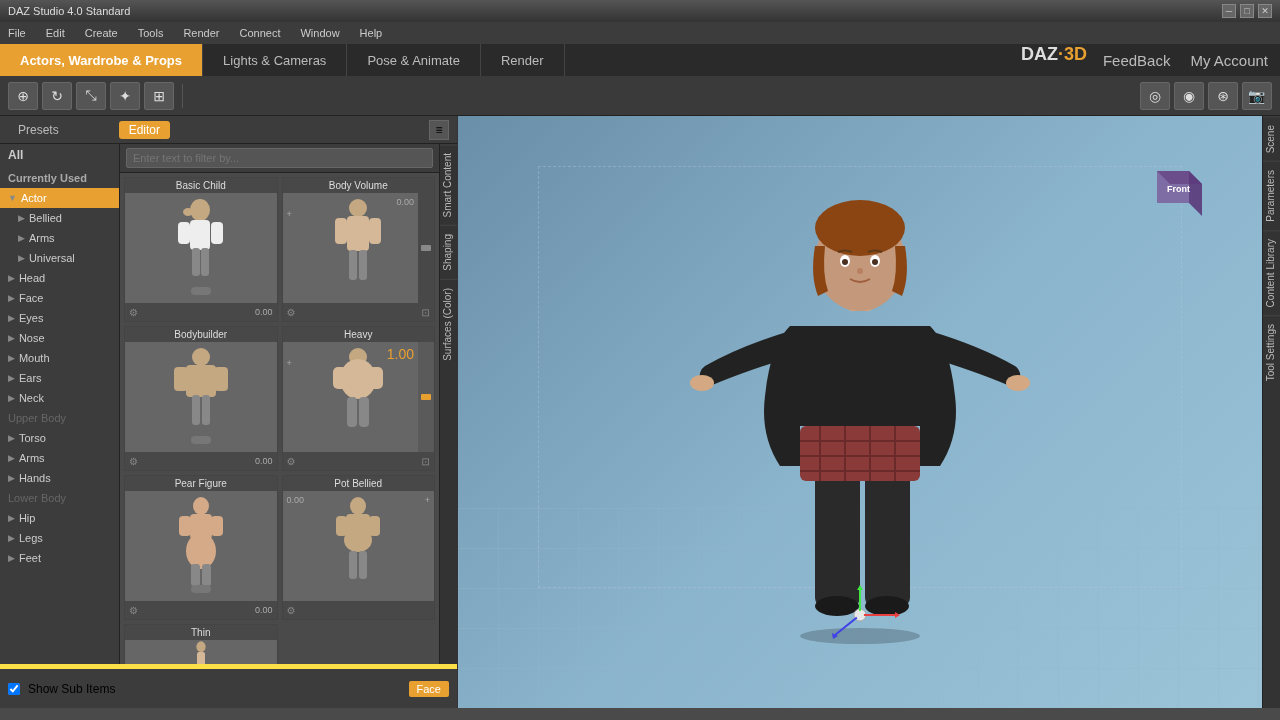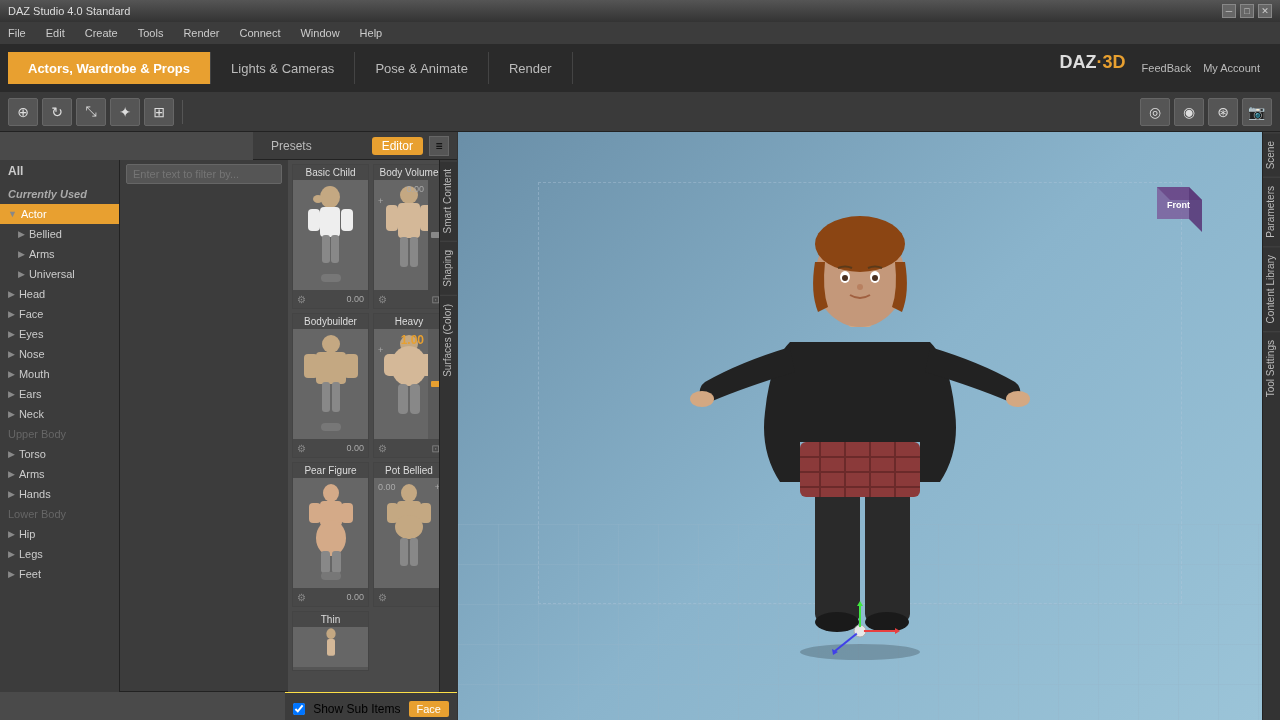--- a/index.html
+++ b/index.html
@@ -30,25 +30,25 @@
       align-items: center;
       padding: 0 4px;
       gap: 12px;
       color: #ccc;
       font-size: 11px;
     }
     #menubar span { cursor: pointer; padding: 2px 4px; }
 
     
     #navtabs {
-      height: 48px;
+      height: 32px;
       background: #2a2a2a;
       display: flex;
       align-items: stretch;
-      padding: 8px;
+      padding: 0;
     }
     .nav-tab {
       padding: 0 20px;
       display: flex;
       align-items: center;
       color: #bbb;
       font-size: 13px;
       cursor: pointer;
       border-right: 1px solid #444;
     }
@@ -63,24 +63,24 @@
       align-items: flex-start;
       padding-right: 16px;
       color: #fff;
       font-size: 18px;
       font-weight: bold;
     }
     #nav-logo span { color: #e8a030; }
     #nav-links {
       display: flex;
       align-items: center;
-      gap: 12px;
+      gap: 20px;
       padding-right: 12px;
       color: #bbb;
-      font-size: 11px;
+      font-size: 15px;
     }
     #nav-links span { cursor: pointer; }
 
     
     #toolbar {
       height: 40px;
       background: #3a3a3a;
       border-bottom: 1px solid #222;
       display: flex;
       align-items: center;
@@ -104,21 +104,20 @@
       height: calc(720px - 22px - 22px - 44px - 40px);
     }
 
     
     #left-panel {
       width: 458px;
       background: #4a4a4a;
       display: flex;
       flex-direction: column;
       border-right: 1px solid #333;
-      align-items: flex-end;
     }
 
     
     #panel-tabs {
       height: 28px;
       background: #3c3c3c;
       display: flex;
       align-items: center;
       padding: 0 8px;
       gap: 6px;
@@ -162,30 +161,30 @@
     .tree-item {
       padding: 4px 8px;
       color: #ccc;
       font-size: 11px;
       cursor: pointer;
       display: flex;
       align-items: center;
       gap: 4px;
     }
     .tree-item.selected { background: #e8a030; color: #fff; }
-    .tree-item.section-header { color: #aaa; font-weight: bold; padding-top: 6px; font-style: italic; }
+    .tree-item.section-header { color: #aaa; font-weight: bold; padding-top: 6px; }
     .tree-item.disabled { color: #666; }
     .tree-arrow { font-size: 9px; color: #888; }
     .tree-item.all-item { font-size: 12px; font-weight: bold; }
 
     
     #grid-area {
       flex: 1;
       display: flex;
-      flex-direction: row;
+      flex-direction: column;
       overflow: hidden;
     }
     #filter-bar {
       padding: 4px 6px;
       background: #3c3c3c;
       border-bottom: 1px solid #222;
     }
     #filter-input {
       width: 100%;
       padding: 3px 6px;
@@ -284,23 +283,23 @@
       color: #bbb;
       font-size: 10px;
       cursor: pointer;
       text-align: center;
       border-bottom: 1px solid #444;
       width: 100%;
     }
 
     
     #bottom-bar {
-      height: 32px;
+      height: 44px;
       background: #3c3c3c;
-      border-top: 1px solid #fde047;
+      border-top: 5px solid #fde047;
       display: flex;
       align-items: center;
       padding: 0 8px;
       gap: 8px;
     }
     .show-sub-checkbox { width: 12px; height: 12px; cursor: pointer; }
     #tips-btn {
       margin-left: auto;
       background: #e8a030;
       color: #fff;
@@ -610,21 +609,21 @@
                 <ellipse cx="35" cy="10" rx="9" ry="9" fill="#c4a882"></ellipse>
                 <ellipse cx="35" cy="32" rx="18" ry="20" fill="#d4b898"></ellipse>
                 <rect x="10" y="20" width="14" height="22" rx="5" fill="#d4b898"></rect>
                 <rect x="46" y="20" width="14" height="22" rx="5" fill="#d4b898"></rect>
                 <rect x="24" y="50" width="10" height="30" rx="4" fill="#888"></rect>
                 <rect x="36" y="50" width="10" height="30" rx="4" fill="#888"></rect>
               </svg>
               <div class="morph-slider-bar" style="background:#5a5a5a">
                 <div class="morph-slider-handle" style="background:#e8a030"></div>
               </div>
-              <span style="position:absolute;top:4px;right:20px;color:#e8a030;font-size:12px;font-weight:bold">1.00</span>
+              <span style="position:absolute;top:4px;right:20px;color:#e8a030;font-size:14px;font-weight:normal">1.00</span>
               <span style="position:absolute;top:16px;left:4px;color:#aaa;font-size:9px">+</span>
             </div>
             <div class="morph-bottom-bar">
               <span class="morph-bottom-icon">⚙</span>
               <span class="morph-bottom-icon">⊡</span>
             </div>
           </div>
 
           <div class="morph-item">
             <div class="morph-label">Pear Figure</div>

